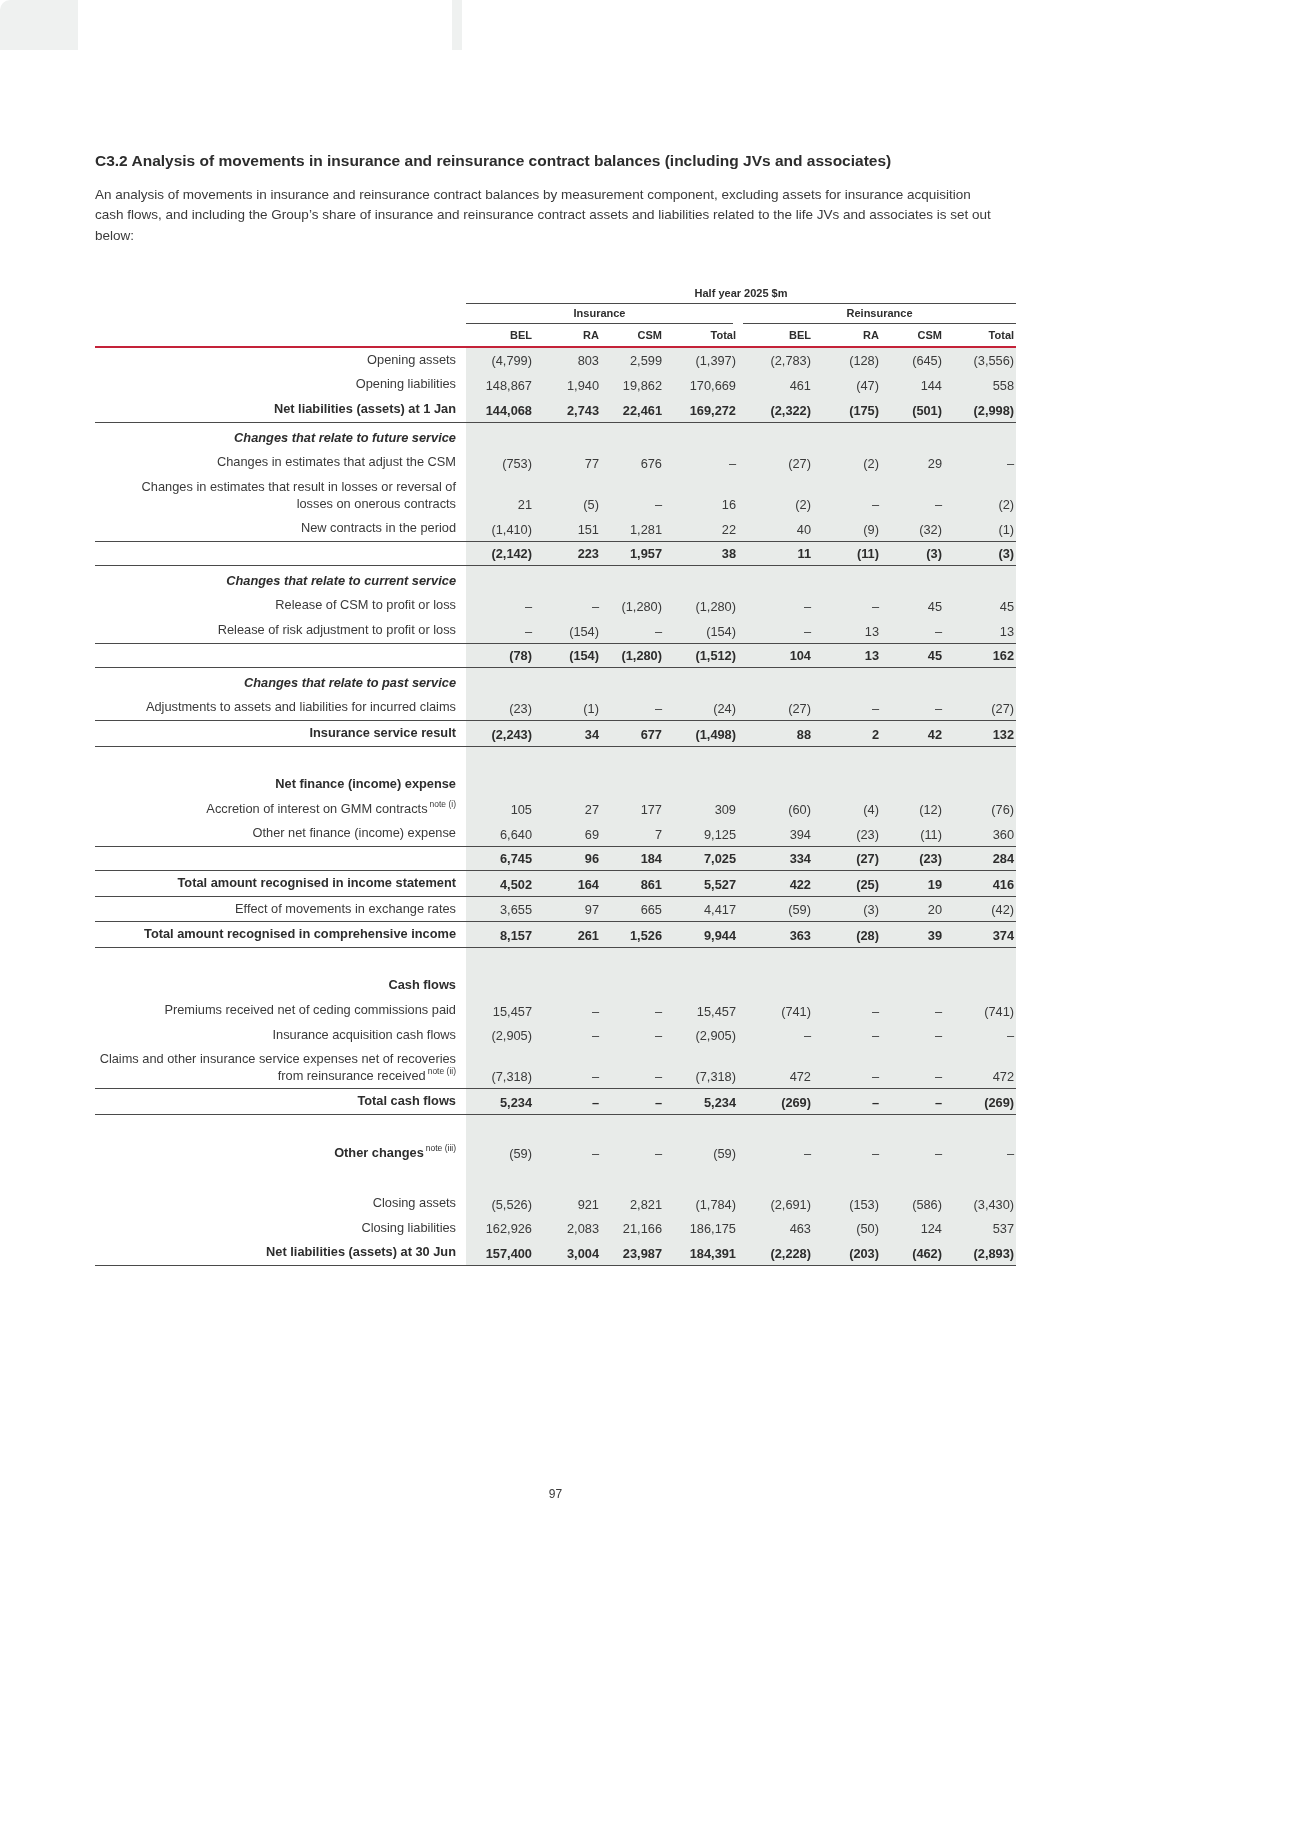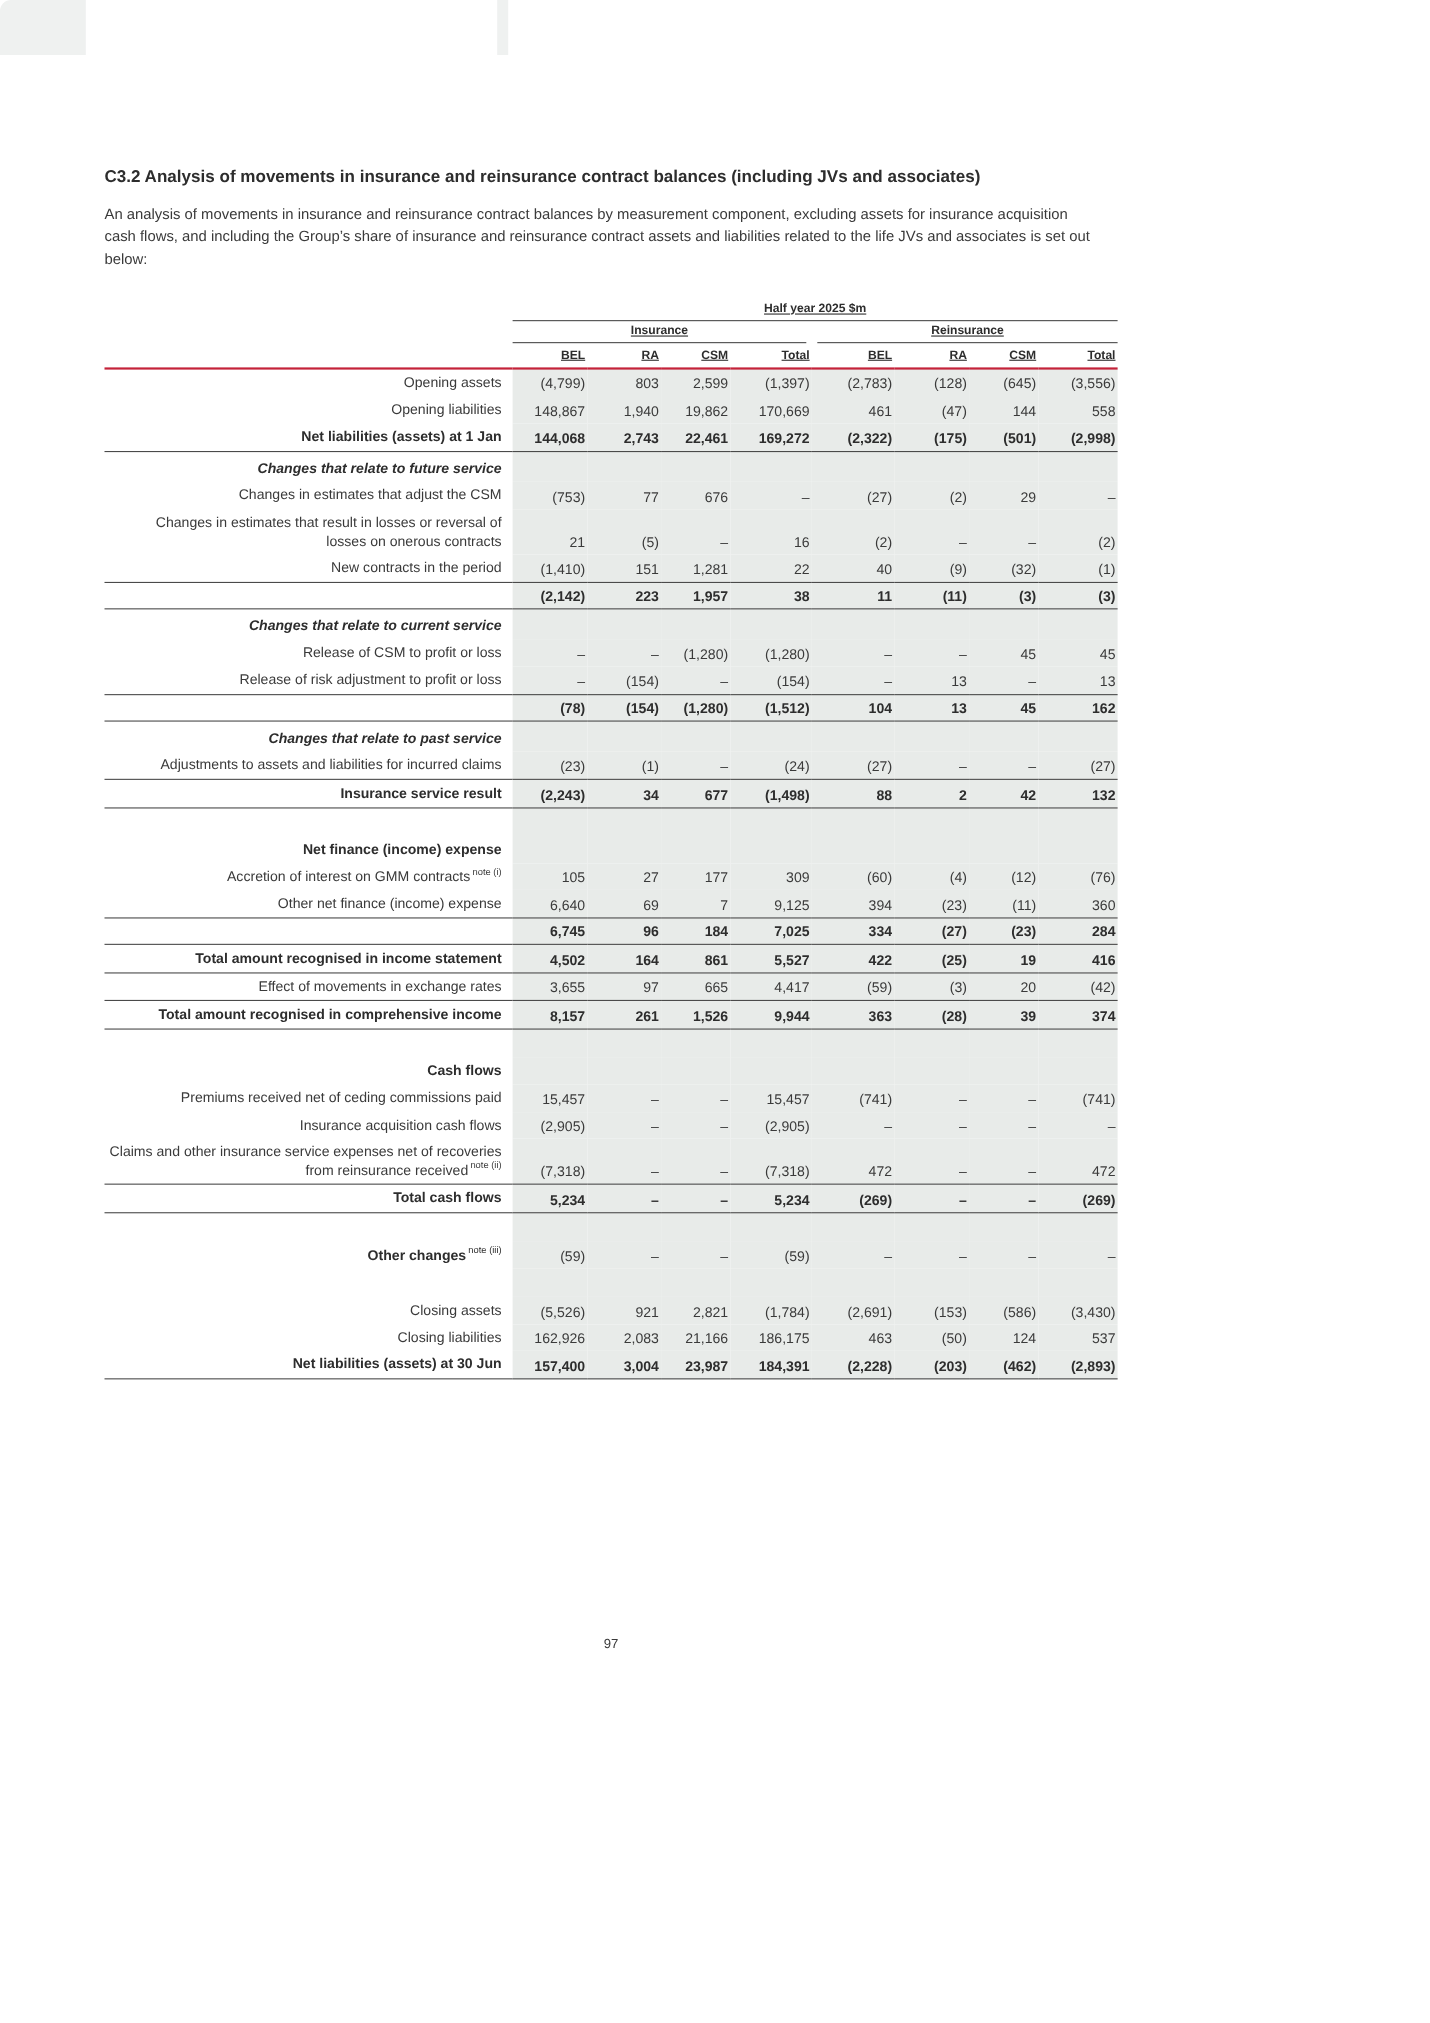--- a/index.html
+++ b/index.html
@@ -11,24 +11,24 @@
   *{box-sizing:border-box;}
   html,body{margin:0;padding:0;}
   body{background:#ffffff;font-family:"Liberation Sans","DejaVu Sans",sans-serif;color:var(--text);}
   .page{position:relative;width:1300px;height:1839px;background:#ffffff;overflow:hidden;border-radius:10px;}
 
   .deco-left{position:absolute;left:0;top:0;width:78px;height:50px;background:#eff1f0;}
   .deco-mid{position:absolute;left:452px;top:0;width:10px;height:50px;background:#eff1f0;}
 
   .content{position:absolute;left:95px;top:152px;width:921px;}
   h1.title{font-size:15.5px;font-weight:bold;color:#2d2d2d;margin:0 0 15px 0;letter-spacing:0;}
-  p.intro{font-size:13.5px;line-height:1.5;margin:0 0 26px 0;max-width:900px;color:var(--text);}
+  p.intro{font-size:13.5px;line-height:1.5;margin:0 0 38px 0;max-width:900px;color:var(--text);}
 
   table.mv{border-collapse:collapse;table-layout:fixed;width:921px;font-size:12.8px;color:var(--text);}
-  .mv thead th{font-weight:bold;font-size:11px;color:#2d2d2d;padding:0;vertical-align:bottom;text-decoration:underline;}
+  .mv thead th{font-weight:bold;font-size:11px;color:#2d2d2d;padding:0;vertical-align:bottom;}
   .period-inner{text-align:center;border-bottom:1px solid var(--rule);padding:3px 0 4px 0;}
   .grp-inner{text-align:center;border-bottom:1px solid var(--rule);padding:3px 0 4px 0;}
   .grp-inner.g1{margin-right:5px;}
   .grp-inner.g2{margin-left:5px;}
   .mv thead th.ch{text-align:right;padding:5px 2px 5px 0;}
 
   .mv td{vertical-align:bottom;}
   .mv td.lbl{text-align:right;padding:4px 10px 4px 0;line-height:1.3;color:var(--text);}
   .mv td.lbl.ind{padding-left:16px;}
   .mv td.num{text-align:right;padding:4px 2px 4px 0;background:var(--shade);}

